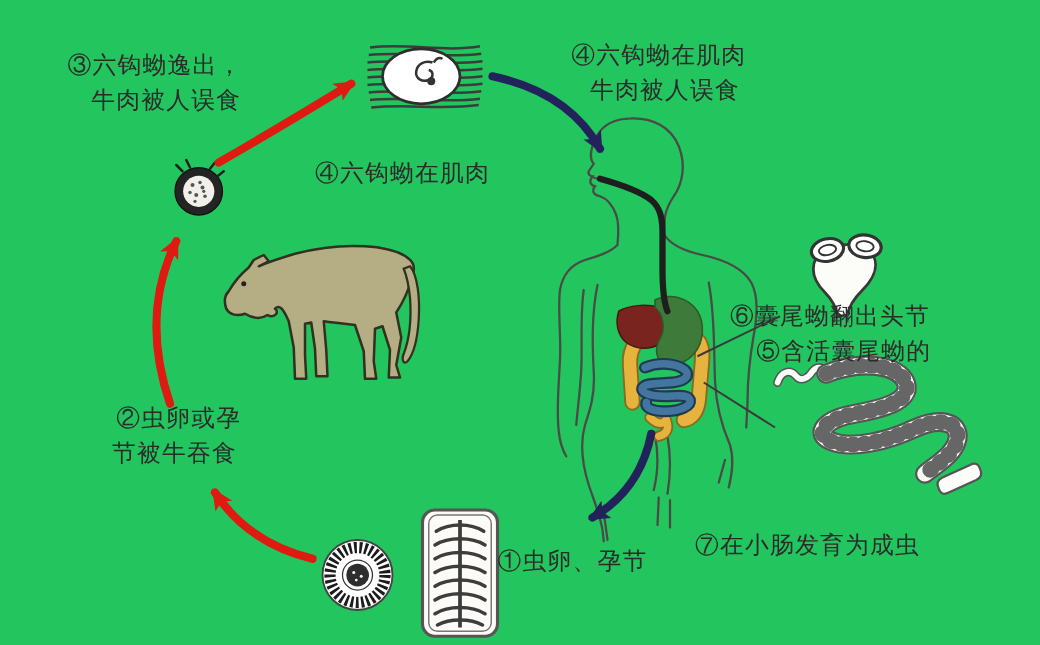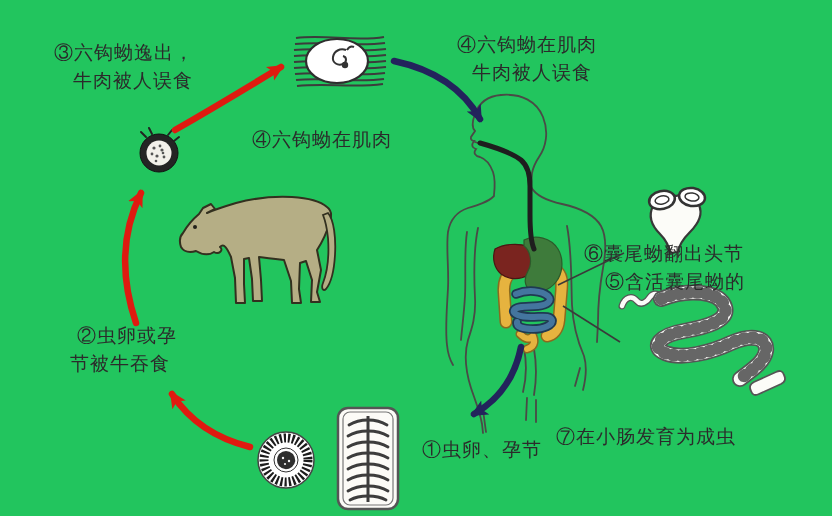--- a/index.html
+++ b/index.html
@@ -172,22 +172,22 @@
 
 <div class="label" style="left:584px; top:240px;">
   <span>⑥囊尾蚴翻出头节</span>
   <span style="padding-left:21px">⑤含活囊尾蚴的</span>
 </div>
 
 <div class="label" style="left:556px; top:423px;">
   <span>⑦在小肠发育为成虫</span>
 </div>
 
-<div class="label" style="left:407px; top:436px;">
+<div class="label" style="left:383px; top:436px;">
   <span style="padding-left:15px">①虫卵、孕节</span>
 </div>
 
-<div class="label" style="left:70px; top:322px;">
+<div class="label" style="left:86px; top:322px;text-align:center;">
   <span style="padding-left:7px">②虫卵或孕</span>
   <span>节被牛吞食</span>
 </div>
 
 </div>
 
 </body></html>

